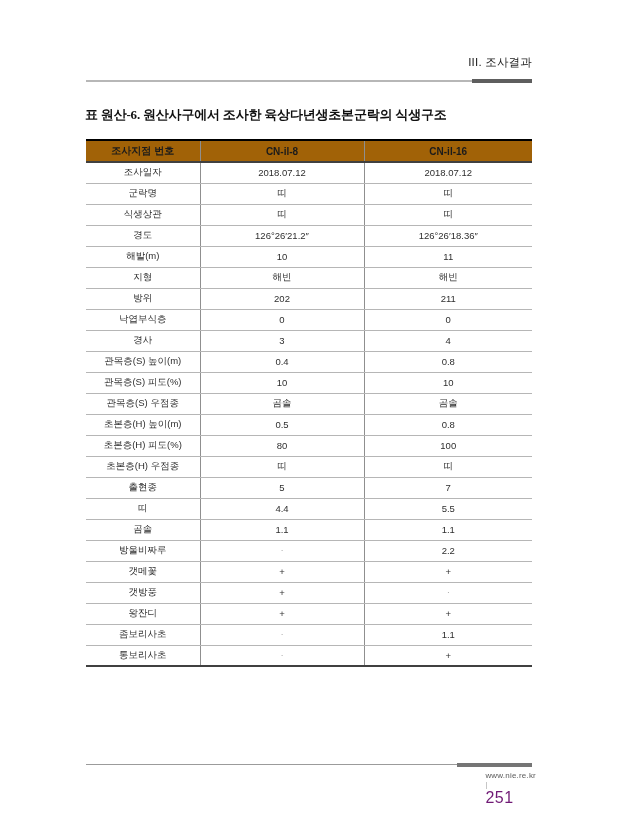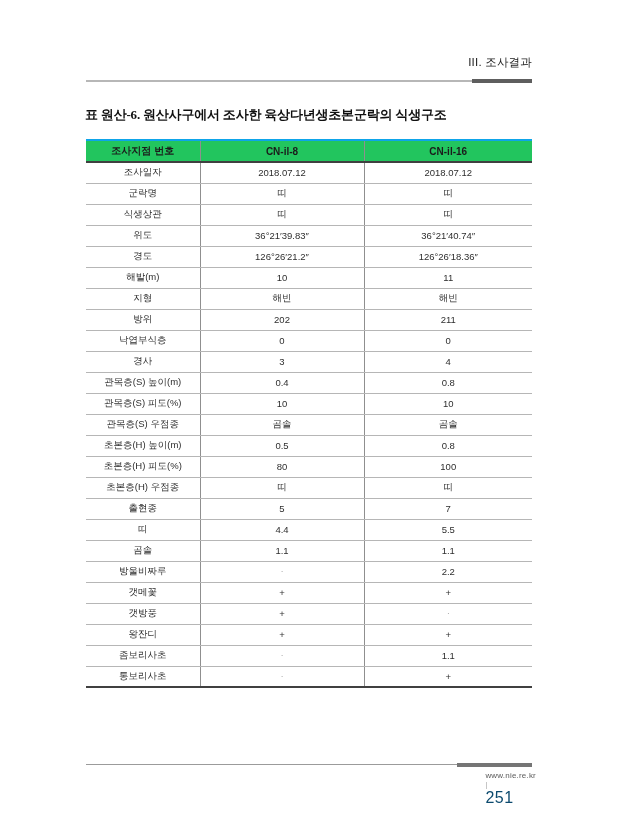--- a/index.html
+++ b/index.html
@@ -50,22 +50,22 @@
     top: 139px; left: 86px;
     width: 446px;
     border-collapse: collapse;
     table-layout: fixed;
     text-align: center;
   }
   table.survey col.c1 { width: 114px; }
   table.survey col.c2 { width: 164px; }
   table.survey col.c3 { width: 168px; }
   table.survey th {
-    background: #22c55e;
-    border-top: 2px solid #0ea5e9;
+    background: #a16207;
+    border-top: 2px solid #000000;
     border-bottom: 2px solid #404040;
     height: 22px;
     font-size: 10px;
     font-weight: bold;
     color: #1b1b1b;
   }
   table.survey td {
     height: 21px;
     border-bottom: 1px solid #b6b6b6;
     font-size: 9.5px;
@@ -93,21 +93,21 @@
   }
   .footer-text {
     position: absolute;
     top: 771px; right: 87px;
     display: flex; align-items: baseline;
     white-space: nowrap;
     flex-direction: column;
   }
   .footer-site { font-size: 8px; color: #5a5a5a; letter-spacing: 0.2px; }
   .footer-sep { font-size: 8px; color: #aaaaaa; margin: 0 4px; }
-  .footer-page { font-size: 16px; color: #0c4a6e; letter-spacing: 0.5px; }
+  .footer-page { font-size: 16px; color: #701a75; letter-spacing: 0.5px; }
 </style>
 </head>
 <body>
 
 <div class="page">
 
   <div class="section-header">III. 조사결과</div>
 
   <div class="header-rule">
     <div class="thick"></div>
@@ -138,25 +138,20 @@
           <td>군락명</td>
           <td>띠</td>
           <td>띠</td>
         </tr>
         <tr>
           <td>식생상관</td>
           <td>띠</td>
           <td>띠</td>
         </tr>
         <tr>
-          <td>위도</td>
-          <td>36°21′39.83″</td>
-          <td>36°21′40.74″</td>
-        </tr>
-        <tr>
           <td>경도</td>
           <td>126°26′21.2″</td>
           <td>126°26′18.36″</td>
         </tr>
         <tr>
           <td>해발(m)</td>
           <td>10</td>
           <td>11</td>
         </tr>
         <tr>

